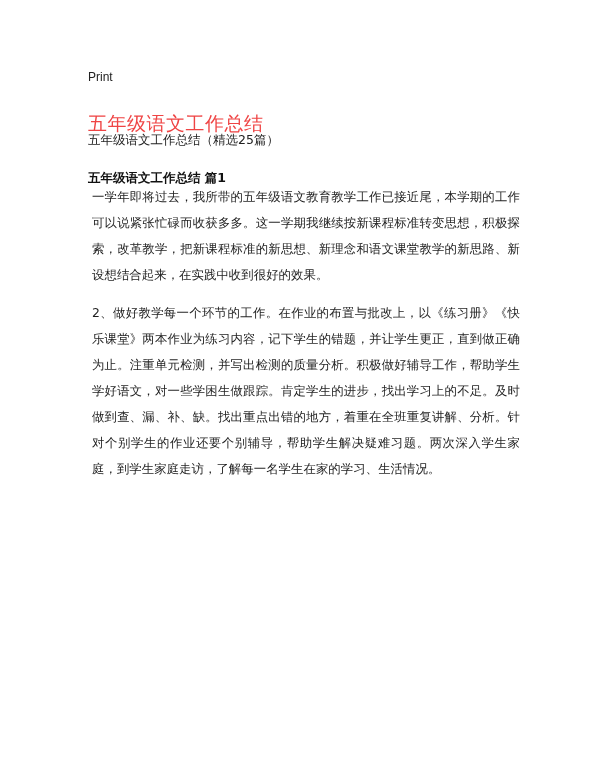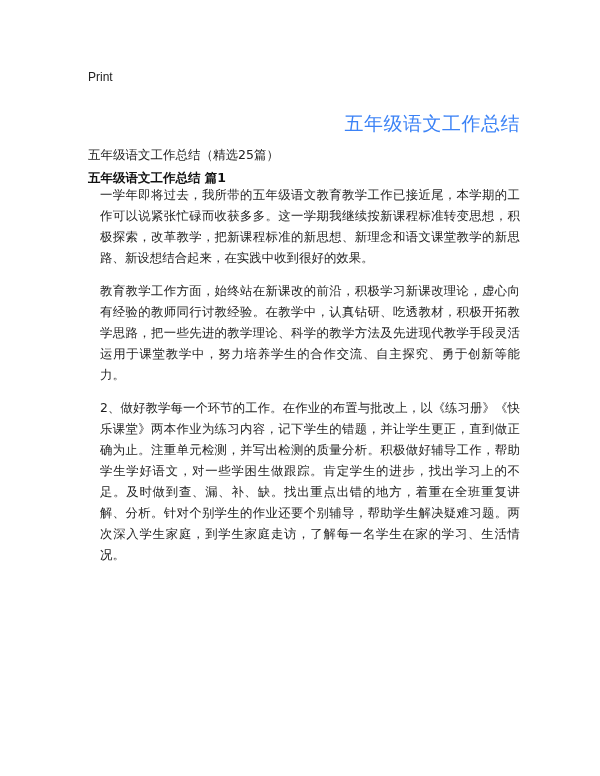--- a/index.html
+++ b/index.html
@@ -7,42 +7,41 @@
       width: 600px; height: 776px; overflow: hidden; position: relative;
       font-family: "DejaVu Sans", "Liberation Sans", sans-serif; color: #1a1a1a;
     }
     .page { position: absolute; left: 88px; top: 0; width: 432px; }
     .print-label {
       position: absolute; left: 0; top: 70px;
       font-family: Liberation Sans, sans-serif;
       font-size: 12px; color: #222;
     }
     .doc-title {
-      position: absolute; left: 0; top: 98px; width: 432px; text-align: right;
-      font-size: 19px; font-weight: normal; color: #3b82f6; letter-spacing: 0.5px;
+      position: absolute; left: 0; top: 98px; width: 432px; text-align: left;
+      font-size: 19px; font-weight: normal; color: #ef4444; letter-spacing: 0.5px;
     }
     .doc-subtitle {
-      position: absolute; left: 0; top: 132px; font-size: 12.5px; color: #222; margin-top: 15px;
+      position: absolute; left: 0; top: 132px; font-size: 12.5px; color: #222;
     }
     .section-heading {
       position: absolute; left: 0; top: 170px; font-size: 12.5px; font-weight: bold; color: #111;
     }
     .body-text { position: absolute; left: 0; top: 184px; width: 432px; }
     .para {
-      margin: 0 0 12px 12px; font-size: 12.4px; line-height: 21px; color: #1e1e1e;
+      margin: 0 0 12px 4px; font-size: 12.4px; line-height: 26px; color: #1e1e1e;
       text-align: justify; letter-spacing: 0.05px;
     }
   </style>
 </head>
 <body>
 
 <div class="page">
   <div class="print-label">Print</div>
   <h1 class="doc-title">五年级语文工作总结</h1>
   <div class="doc-subtitle">五年级语文工作总结（精选25篇）</div>
   <div class="section-heading">五年级语文工作总结 篇1</div>
   <div class="body-text">
     <p class="para">一学年即将过去，我所带的五年级语文教育教学工作已接近尾，本学期的工作可以说紧张忙碌而收获多多。这一学期我继续按新课程标准转变思想，积极探索，改革教学，把新课程标准的新思想、新理念和语文课堂教学的新思路、新设想结合起来，在实践中收到很好的效果。</p>
-    <p class="para">教育教学工作方面，始终站在新课改的前沿，积极学习新课改理论，虚心向有经验的教师同行讨教经验。在教学中，认真钻研、吃透教材，积极开拓教学思路，把一些先进的教学理论、科学的教学方法及先进现代教学手段灵活运用于课堂教学中，努力培养学生的合作交流、自主探究、勇于创新等能力。</p>
     <p class="para">2、做好教学每一个环节的工作。在作业的布置与批改上，以《练习册》《快乐课堂》两本作业为练习内容，记下学生的错题，并让学生更正，直到做正确为止。注重单元检测，并写出检测的质量分析。积极做好辅导工作，帮助学生学好语文，对一些学困生做跟踪。肯定学生的进步，找出学习上的不足。及时做到查、漏、补、缺。找出重点出错的地方，着重在全班重复讲解、分析。针对个别学生的作业还要个别辅导，帮助学生解决疑难习题。两次深入学生家庭，到学生家庭走访，了解每一名学生在家的学习、生活情况。</p>
 
   </div>
 </div>
 
 </body></html>

